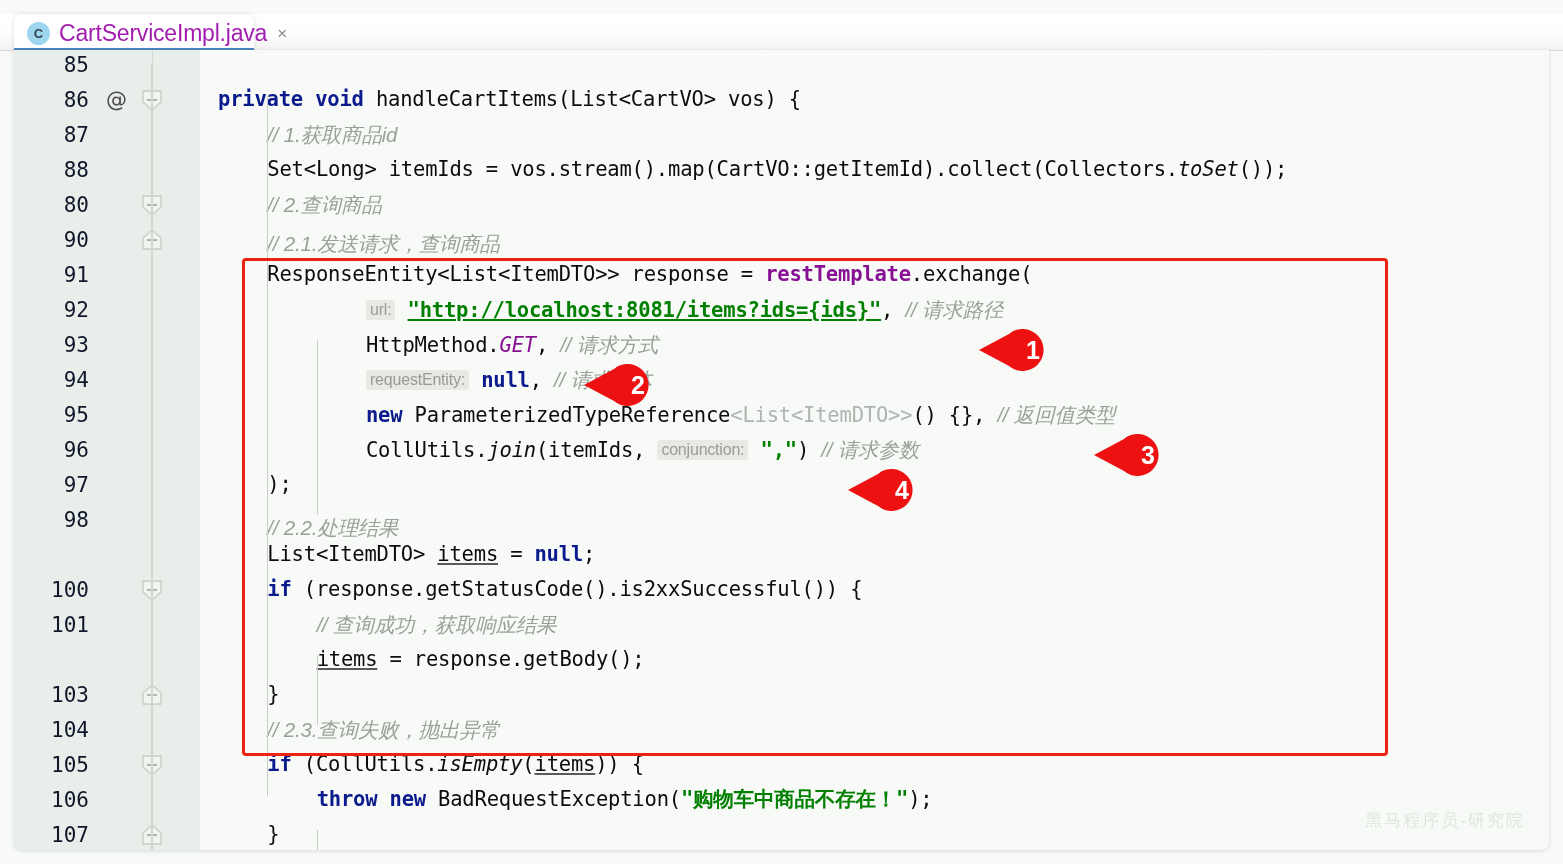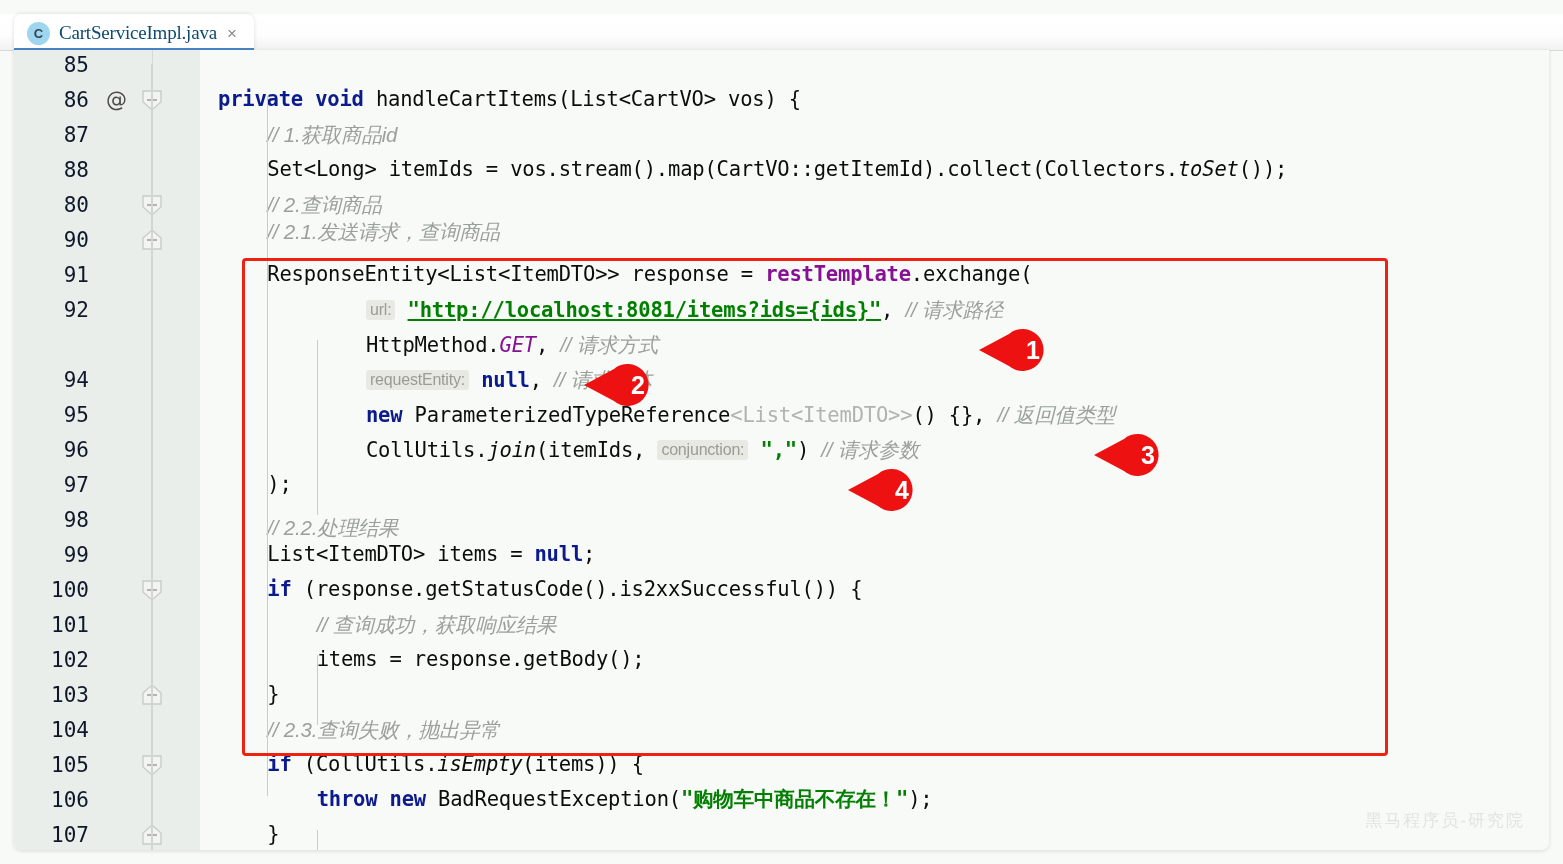--- a/index.html
+++ b/index.html
@@ -36,22 +36,22 @@
   }
   .tab-file-icon{
     width:23px;height:23px;border-radius:50%;
     background:#9fd6ef;
     color:#33444e;font-size:13px;font-weight:bold;
     display:flex;align-items:center;justify-content:center;
     flex:0 0 auto;margin-right:9px;
     font-family:"Liberation Sans", sans-serif;
   }
   .tab-title{
-    font-size:19px;color:#0c4a6e;white-space:nowrap;
-    font-family:Liberation Serif, serif;letter-spacing:-0.2px;
+    font-size:23px;color:#a21caf;white-space:nowrap;
+    font-family:Liberation Sans, sans-serif;letter-spacing:-0.2px;
   }
   .tab-close{
     margin-left:10px;font-size:17px;color:#8b8b8b;line-height:1;
     cursor:pointer;flex:0 0 auto;
   }
 
   
   #editor-body{
     position:absolute;left:14px;top:50px;width:1535px;height:800px;
     background:#f7faf6;
@@ -112,21 +112,21 @@
 
   
   .kw      {color:#0b1a8c;font-weight:bold}
   .cmt     {color:#9aa09a;font-style:italic}
   .str     {color:#017f01;font-weight:bold}
   .str-url {color:#017f01;font-weight:bold;text-decoration:underline}
   .field   {color:#871094;font-weight:bold}
   .stat    {color:#0c0c0c;font-style:italic}
   .stat-p  {color:#871094;font-style:italic}
   .dim     {color:#b0b4b0}
-  .under   {text-decoration-color:#5a5a5a}
+  .under   {text-decoration:underline;text-decoration-color:#5a5a5a}
   .hint{
     background:#e9e9e4;color:#9b9b96;
     font-size:16px;
     padding:1px 4px 2px 4px;border-radius:3px;
     font-family:"Liberation Sans", sans-serif;
     position:relative;top:-2px;
   }
   .cn{font-family:"Liberation Sans", sans-serif;font-style:italic;}
 
   
@@ -212,52 +212,49 @@
               <line x1="6" y1="11" x2="16" y2="11" stroke="#9aa09a" stroke-width="1.5"></line>
             </svg>
           </span>
         </div>
         <div class="gutter-row" style="top: 207px;">
           <span class="line-no">91</span>
         </div>
         <div class="gutter-row" style="top: 242px;">
           <span class="line-no">92</span>
         </div>
+        <div class="gutter-row" style="top: 277px;">
+          <span class="line-no">93</span>
+        </div>
         <div class="gutter-row" style="top: 312px;">
           <span class="line-no">94</span>
         </div>
         <div class="gutter-row" style="top: 347px;">
           <span class="line-no">95</span>
         </div>
         <div class="gutter-row" style="top: 382px;">
           <span class="line-no">96</span>
         </div>
         <div class="gutter-row" style="top: 417px;">
           <span class="line-no">97</span>
         </div>
         <div class="gutter-row" style="top: 452px;">
           <span class="line-no">98</span>
         </div>
-        <div class="gutter-row" style="top: 487px;">
-          <span class="line-no">99</span>
-        </div>
         <div class="gutter-row" style="top: 522px;">
           <span class="line-no">100</span>
           <span class="fold">
             <svg width="22" height="22" viewBox="0 0 22 22">
               <path d="M2,2 L20,2 L20,13 L11,21 L2,13 Z" fill="#f2f4f1" stroke="#c5cbc5" stroke-width="1.3"></path>
               <line x1="6" y1="11" x2="16" y2="11" stroke="#9aa09a" stroke-width="1.5"></line>
             </svg>
           </span>
         </div>
         <div class="gutter-row" style="top: 557px;">
           <span class="line-no">101</span>
-        </div>
-        <div class="gutter-row" style="top: 592px;">
-          <span class="line-no">102</span>
         </div>
         <div class="gutter-row" style="top: 627px;">
           <span class="line-no">103</span>
           <span class="fold">
             <svg width="22" height="22" viewBox="0 0 22 22">
               <path d="M11,1 L20,9 L20,20 L2,20 L2,9 Z" fill="#f2f4f1" stroke="#c5cbc5" stroke-width="1.3"></path>
               <line x1="6" y1="11" x2="16" y2="11" stroke="#9aa09a" stroke-width="1.5"></line>
             </svg>
           </span>
         </div>
@@ -287,21 +284,21 @@
         </div>
         <div style="position: absolute; left: 137px; top: 14px; width: 1.5px; height: 786px; background: rgb(208, 214, 208);"></div>
       </div>
 
     <div id="code-area">
         <div class="code-line" style="top: -3px;"><span class="code-text" style="padding-left: 18px;"></span></div>
         <div class="code-line" style="top: 32px;"><span class="code-text" style="padding-left: 18px;"><span class="kw">private</span> <span class="kw">void</span> handleCartItems(List&lt;CartVO&gt; vos) {</span></div>
         <div class="code-line" style="top: 67px;"><span class="code-text" style="padding-left: 67.32px;"><span class="cmt cn">// 1.获取商品id</span></span></div>
         <div class="code-line" style="top: 102px;"><span class="code-text" style="padding-left: 67.32px;">Set&lt;Long&gt; itemIds = vos.stream().map(CartVO::getItemId).collect(Collectors.<span class="stat">toSet</span>());</span></div>
         <div class="code-line" style="top: 137px;"><span class="code-text" style="padding-left: 67.32px;"><span class="cmt cn">// 2.查询商品</span></span></div>
-        <div class="code-line" style="top: 164px; text-decoration: underline;"><span class="code-text" style="padding-left: 67.32px;"><span class="cmt cn">// 2.1.发送请求，查询商品</span></span></div>
+        <div class="code-line" style="top: 176px; text-decoration: underline;"><span class="code-text" style="padding-left: 67.32px;"><span class="cmt cn">// 2.1.发送请求，查询商品</span></span></div>
         <div class="code-line" style="top: 207px;"><span class="code-text" style="padding-left: 67.32px;">ResponseEntity&lt;List&lt;ItemDTO&gt;&gt; response = <span class="field">restTemplate</span>.exchange(</span></div>
         <div class="code-line" style="top: 242px;"><span class="code-text" style="padding-left: 165.96px;"><span class="hint">url:</span> <span class="str-url">"http://localhost:8081/items?ids={ids}"</span>, <span class="cmt cn">// 请求路径</span></span></div>
         <div class="code-line" style="top: 277px;"><span class="code-text" style="padding-left: 165.96px;">HttpMethod.<span class="stat-p">GET</span>, <span class="cmt cn">// 请求方式</span></span></div>
         <div class="code-line" style="top: 312px;"><span class="code-text" style="padding-left: 165.96px;"><span class="hint">requestEntity:</span> <span class="kw">null</span>, <span class="cmt cn">// 请求实体</span></span></div>
         <div class="code-line" style="top: 347px;"><span class="code-text" style="padding-left: 165.96px;"><span class="kw">new</span> ParameterizedTypeReference<span class="dim">&lt;List&lt;ItemDTO&gt;&gt;</span>() {}, <span class="cmt cn">// 返回值类型</span></span></div>
         <div class="code-line" style="top: 382px;"><span class="code-text" style="padding-left: 165.96px;">CollUtils.<span class="stat">join</span>(itemIds, <span class="hint">conjunction:</span> <span class="str">","</span>) <span class="cmt cn">// 请求参数</span></span></div>
         <div class="code-line" style="top: 417px;"><span class="code-text" style="padding-left: 67.32px;">);</span></div>
         <div class="code-line" style="top: 452px;"><span class="code-text" style="padding-left: 67.32px; margin-top: 8px;"><span class="cmt cn">// 2.2.处理结果</span></span></div>
         <div class="code-line" style="top: 487px;"><span class="code-text" style="padding-left: 67.32px;">List&lt;ItemDTO&gt; <span class="under">items</span> = <span class="kw">null</span>;</span></div>
         <div class="code-line" style="top: 522px;"><span class="code-text" style="padding-left: 67.32px;"><span class="kw">if</span> (response.getStatusCode().is2xxSuccessful()) {</span></div>

